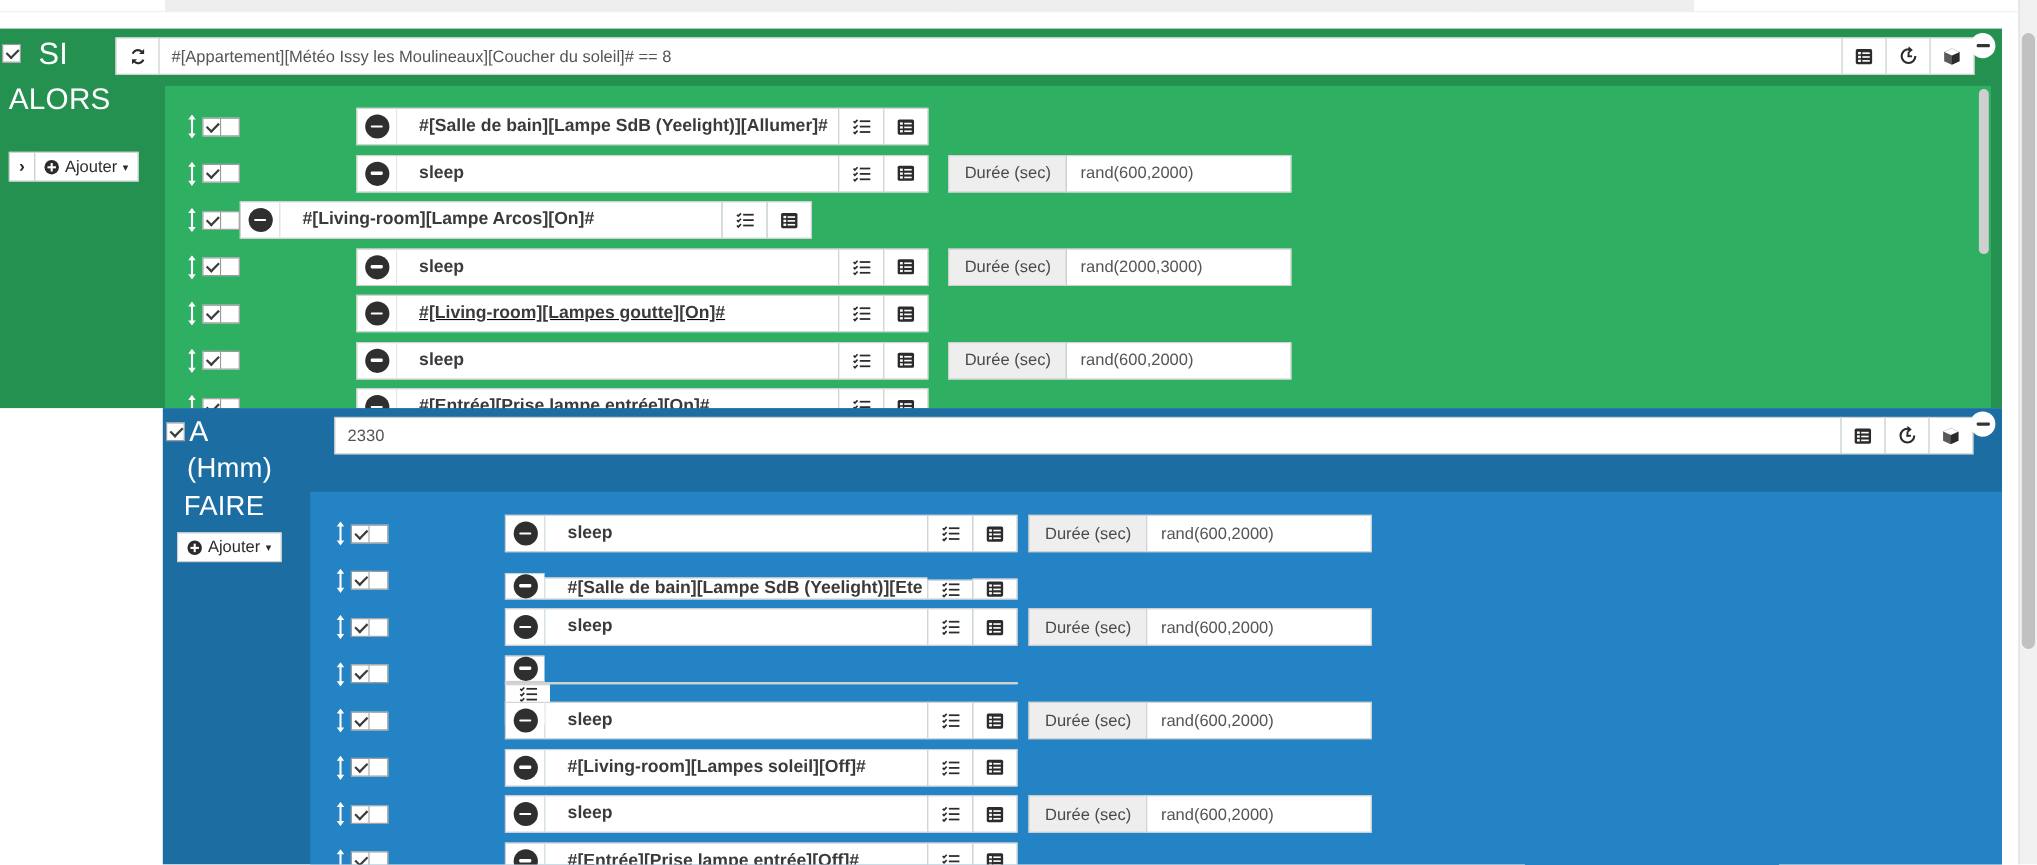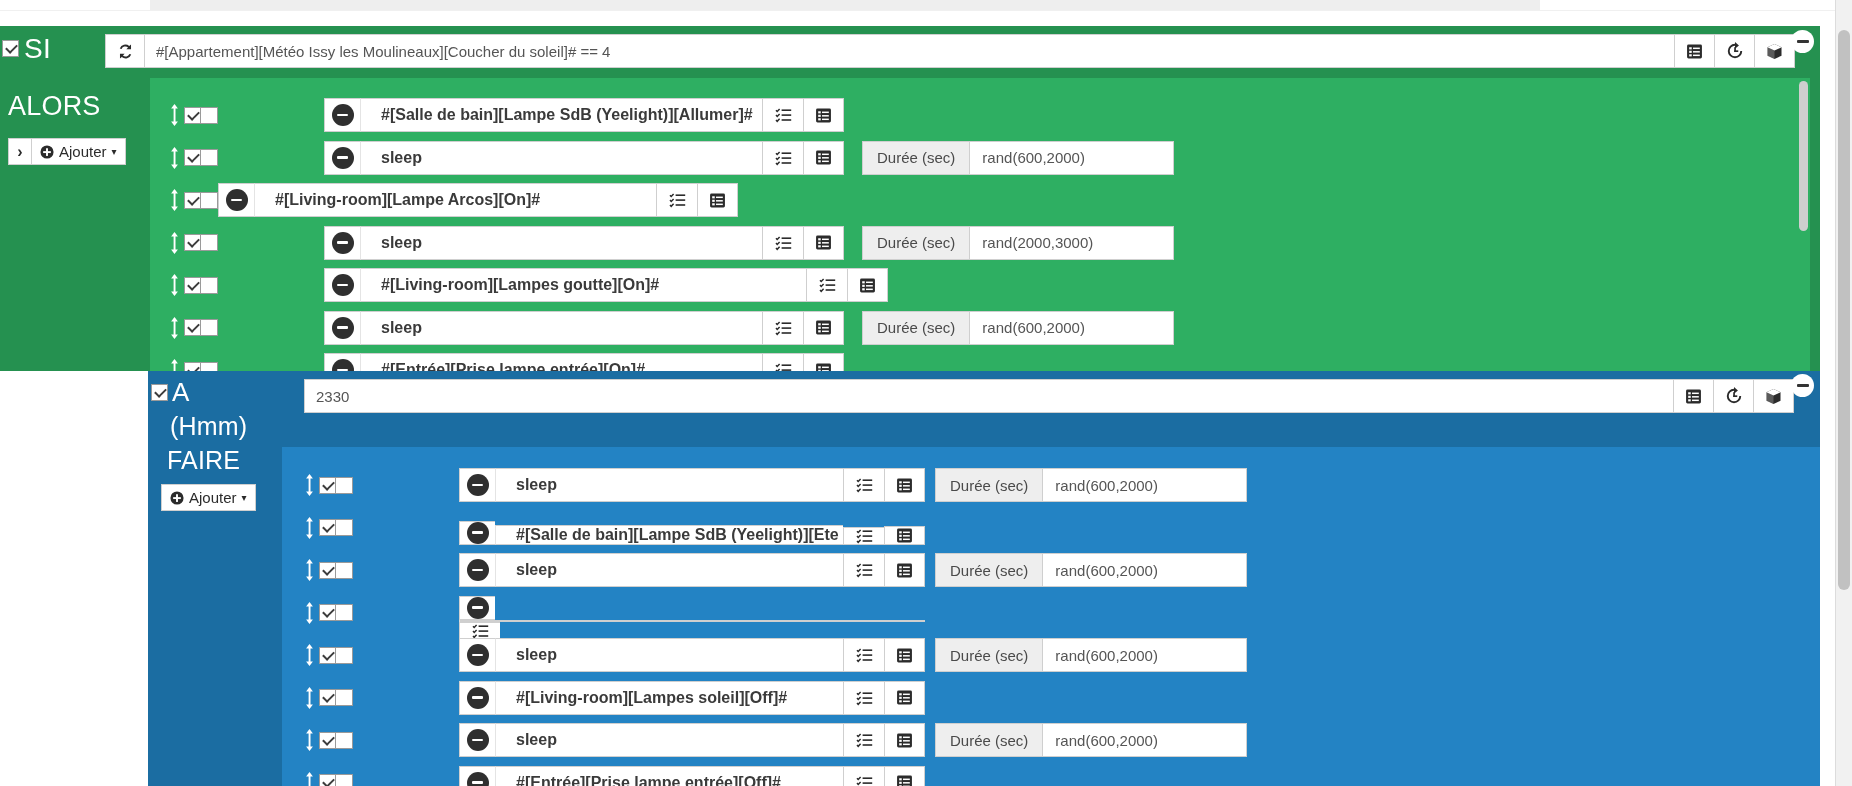--- a/index.html
+++ b/index.html
@@ -173,26 +173,26 @@
   </div>
 
   <div class="block" style="left:0; top:26px; width:1820px; height:345px; background:#259150;">
 
     <div class="rm-badge" style="right:6px; top:4px;">
         <i></i>
       </div>
 
     <div style="position:absolute; left:0; top:0; width:150px; height:345px;">
 
-      <div style="position:absolute; left:2px; top:8px; display:flex; align-items:center; gap:5px;">
+      <div style="position:absolute; left:2px; top:8px; display:flex; align-items:center; gap:16px;">
         <span class="cb"></span>
         <span class="side-label" style="font-size:28px;">SI</span>
       </div>
 
-      <div class="side-label" style="position:absolute; left:8px; top:66px; font-size:27px;">ALORS</div>
+      <div class="side-label" style="position:absolute; left:8px; top:50px; font-size:27px;">ALORS</div>
 
       <div style="position:absolute; left:8px; top:112px; display:flex; height:27px;">
         <div class="btn" style="width:24px; height:27px; font-weight:bold; font-size:16px;">›</div>
         <div class="btn" style="height:27px; padding:0 8px; gap:5px; border-left:0;">
           <svg width="14" height="14" viewBox="0 0 16 16">
             <circle cx="8" cy="8" r="7.5" fill="#2b2b2b"></circle>
             <rect x="3.6" y="7" width="8.8" height="2.2" fill="#fff"></rect>
             <rect x="6.9" y="3.7" width="2.2" height="8.8" fill="#fff"></rect>
           </svg>
           <span style="font-size:15px;">Ajouter</span>
@@ -201,21 +201,21 @@
       </div>
     </div>
 
     <div style="position:absolute; left:105px; top:8px; display:flex; height:34px; width:1690px;">
       <div class="btn sq" style="height:34px;">
         <svg width="17" height="17" viewBox="0 0 16 16">
           <path fill="#2b2b2b" d="M11.5 2.9A5.6 5.6 0 0 0 2.6 5.2l1.7.5A3.9 3.9 0 0 1 10.4 4.2L8.8 5.8h4.4V1.4z"></path>
           <path fill="#2b2b2b" d="M4.5 13.1a5.6 5.6 0 0 0 8.9-2.3l-1.7-.5a3.9 3.9 0 0 1-6.1 1.5l1.6-1.6H2.8v4.4z"></path>
         </svg>
       </div>
-      <div class="input-text" style="flex:1; border-left:0; font-size:15px;" title="#[Appartement][Météo Issy les Moulineaux][Coucher du soleil]# == 1">#[Appartement][Météo Issy les Moulineaux][Coucher du soleil]# == 4</div>
+      <div class="input-text" style="flex:1; border-left:0; font-size:15px;" title="#[Appartement][Météo Issy les Moulineaux][Coucher du soleil]# == 1">#[Appartement][Météo Issy les Moulineaux][Coucher du soleil]# == 8</div>
       <div class="btn sq" style="height:34px; border-left:0;">
         <svg width="17" height="17" viewBox="0 0 16 16">
           <rect x="1" y="1.5" width="14" height="13" rx="1.4" fill="#2b2b2b"></rect>
           <rect x="3" y="4" width="2.4" height="2" fill="#fff"></rect>
           <rect x="6.6" y="4.3" width="6.4" height="1.4" fill="#fff"></rect>
           <rect x="3" y="7.3" width="2.4" height="2" fill="#fff"></rect>
           <rect x="6.6" y="7.6" width="6.4" height="1.4" fill="#fff"></rect>
           <rect x="3" y="10.6" width="2.4" height="2" fill="#fff"></rect>
           <rect x="6.6" y="10.9" width="6.4" height="1.4" fill="#fff"></rect>
         </svg>
@@ -427,21 +427,21 @@
               <svg width="13" height="22" viewBox="0 0 12 22">
                 <path fill="#ffffff" d="M6 0 2.6 4.6h6.8zM6 22l3.4-4.6H2.6z"></path>
                 <rect x="5.1" y="4" width="1.9" height="14" fill="#ffffff"></rect>
               </svg>
             </span>
             <span class="cb-pair">
               <span class="cb"></span>
               <span class="cb blank"></span>
             </span>
           </span>
-          <span class="act-card" style="margin-left:106px; width:564px;">
+          <span class="act-card" style="margin-left:106px; width:520px;text-decoration:underline;">
             <span class="cmd-btn">
               <span class="minus-circle">
                 <i></i>
               </span>
             </span>
             <span class="cmd-text" style="flex:1;" title="#[Living-room][Lampes goutte][On]#">#[Living-room][Lampes goutte][On]#</span>
             <span class="ic-btn">
               <svg width="17" height="16" viewBox="0 0 17 16">
                 <path d="M1 3.2 2.2 4.5 4.6 2" stroke="#2b2b2b" stroke-width="1.5" fill="none"></path>
                 <path d="M1 8.1 2.2 9.4 4.6 6.9" stroke="#2b2b2b" stroke-width="1.5" fill="none"></path>

